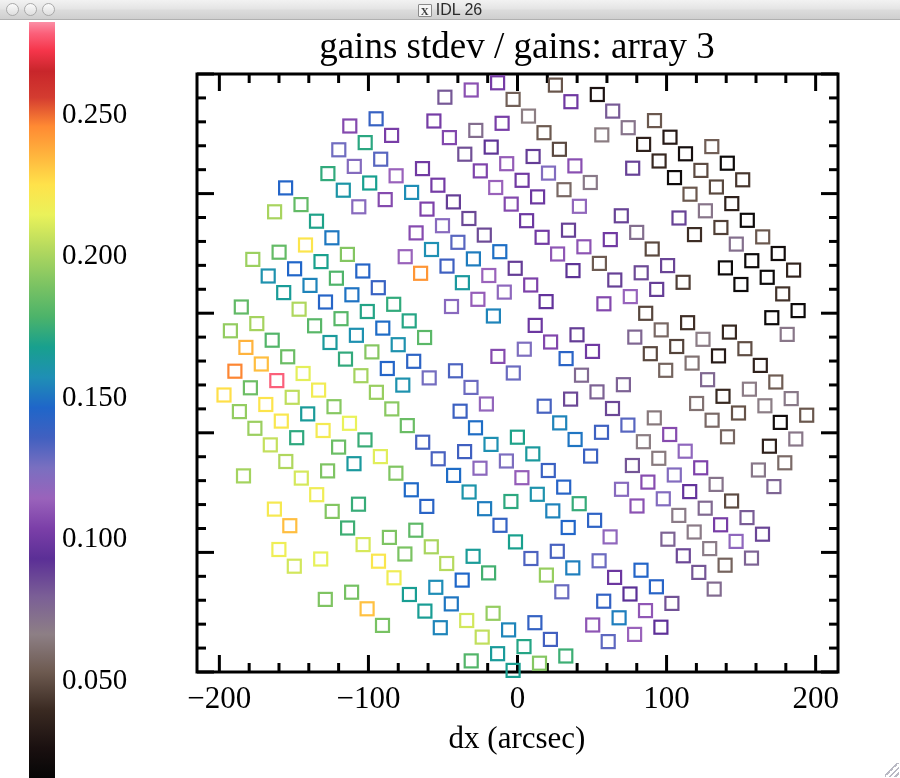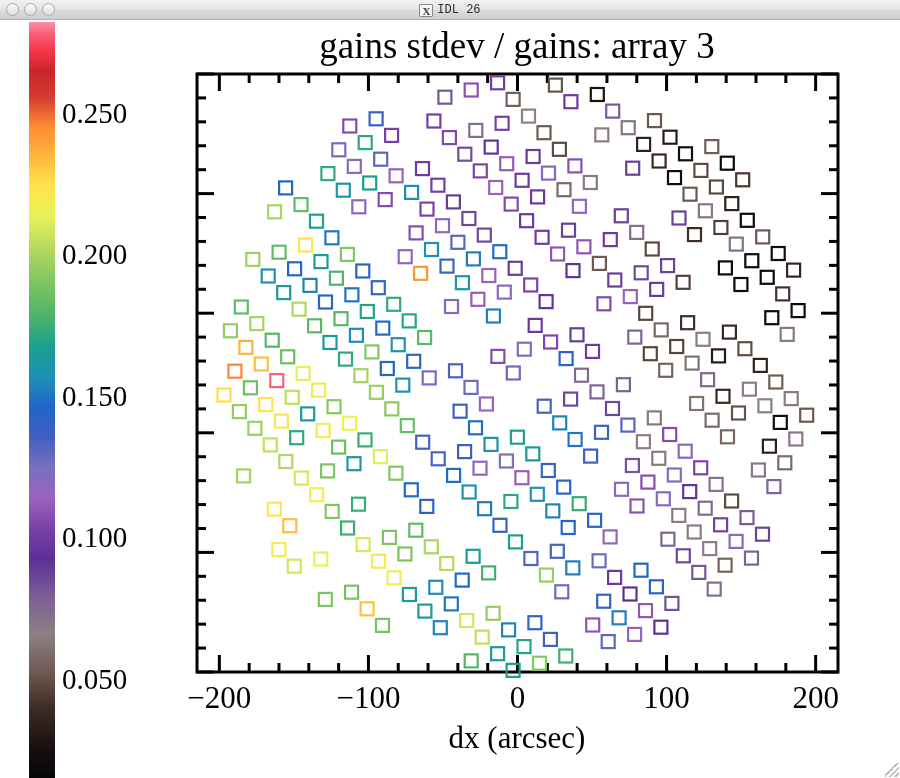--- a/index.html
+++ b/index.html
@@ -41,22 +41,22 @@
   #xlogo {
     font-family: "Liberation Serif", serif;
     font-size: 11px; font-weight: bold; color: #3c3c3c;
     border: 1px solid #8a8a8a;
     background: #f6f6f6;
     line-height: 10px;
     padding: 1px 2px 0 2px;
     border-radius: 1px;
   }
   #title-text {
-    font-family: Liberation Mono, monospace;
-    font-size: 12px; color: #2b2b2b;
+    font-family: Liberation Sans, sans-serif;
+    font-size: 16px; color: #2b2b2b;
   }
   #grip {
     position: absolute; right: 1px; bottom: 1px;
     width: 14px; height: 14px;
     background:
       linear-gradient(135deg, transparent 0 42%, #b9b9c4 42% 50%, transparent 50% 100%),
       linear-gradient(135deg, transparent 0 62%, #b9b9c4 62% 70%, transparent 70% 100%),
       linear-gradient(135deg, transparent 0 82%, #b9b9c4 82% 90%, transparent 90% 100%);
   }
 

